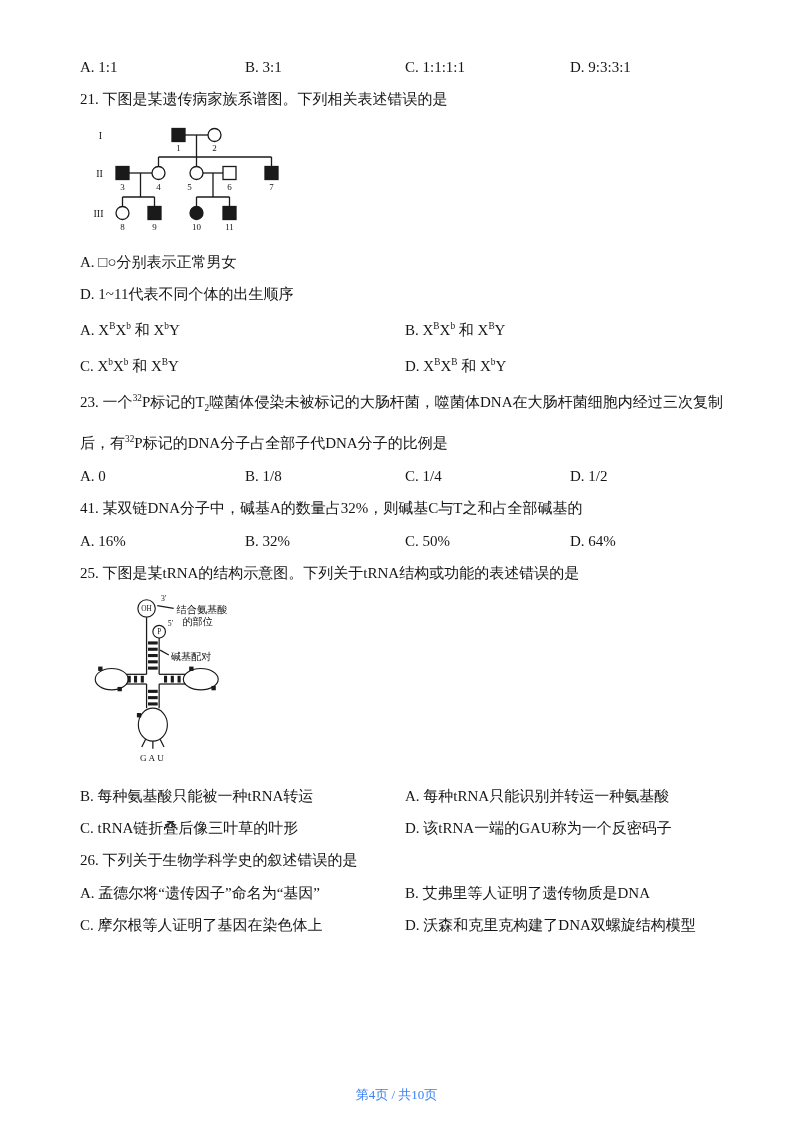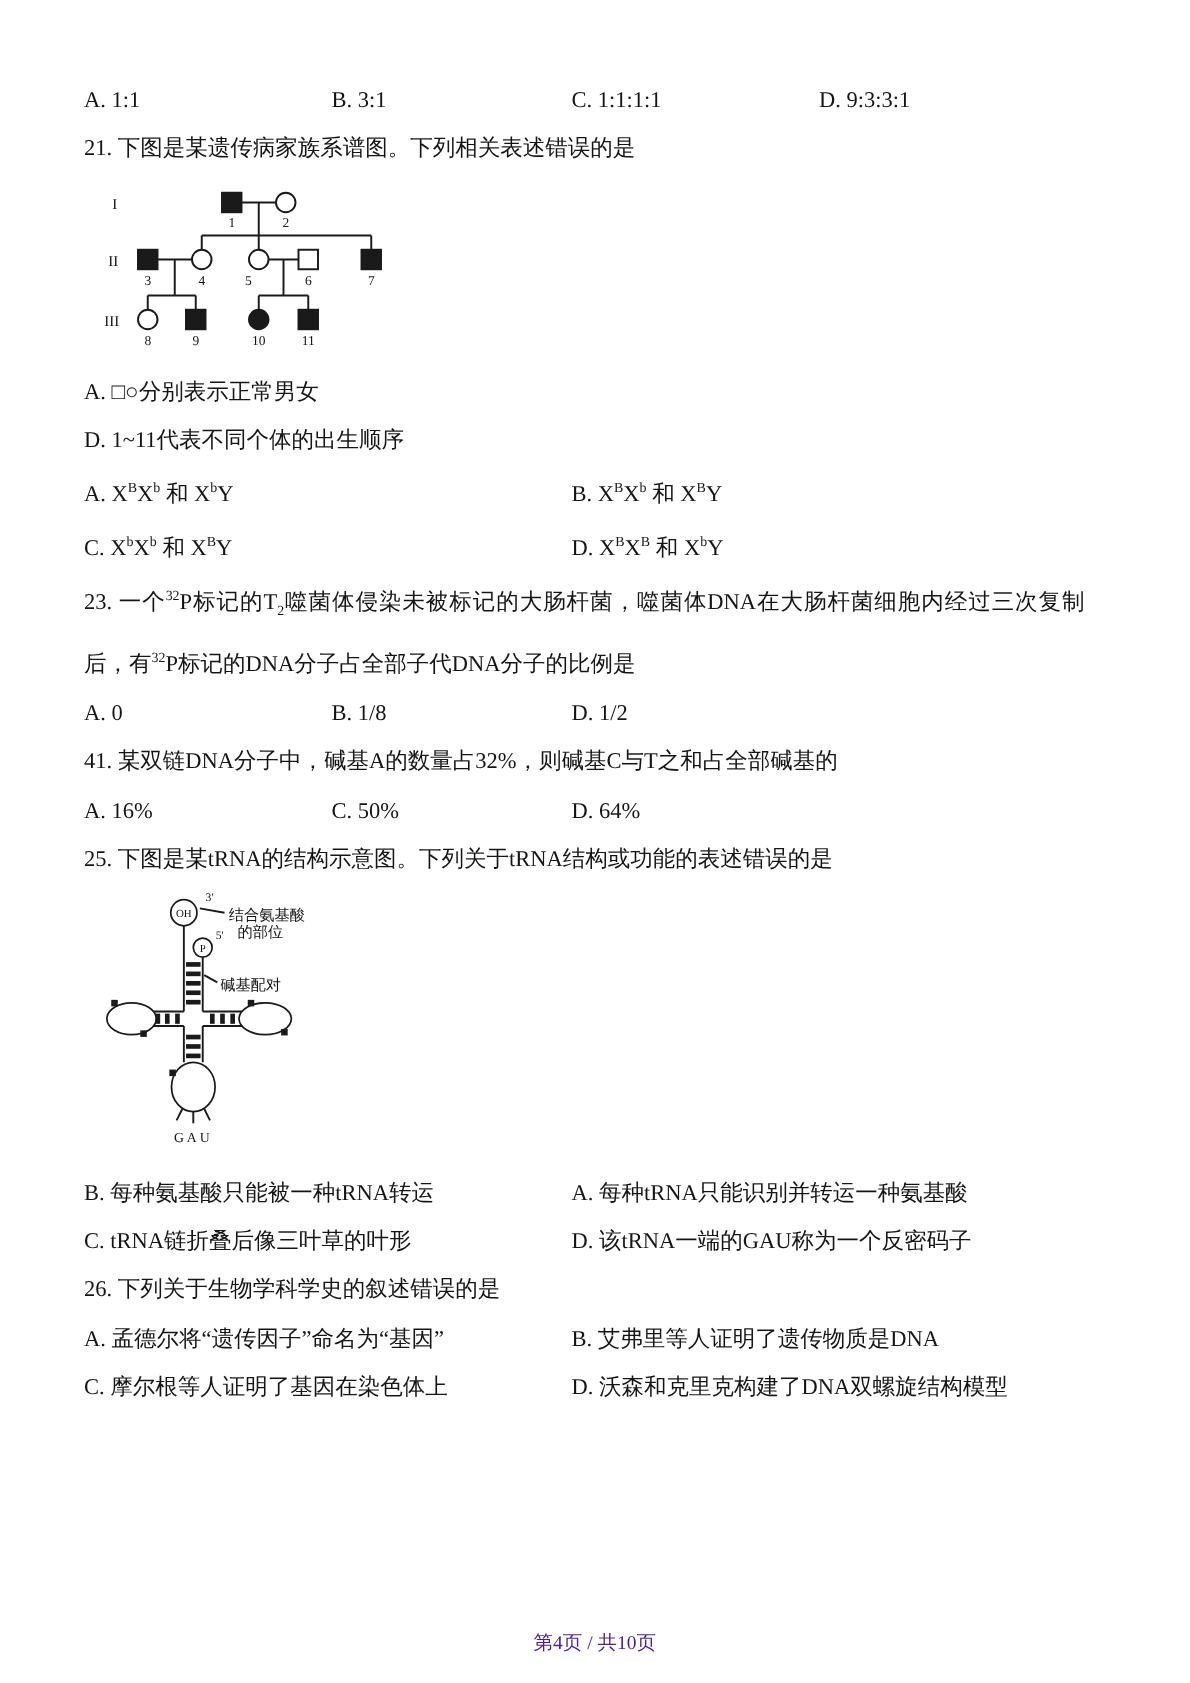--- a/index.html
+++ b/index.html
@@ -1,28 +1,28 @@
 <!DOCTYPE html>
 <html><head>
 <meta charset="utf-8">
 <style>
   html,body{margin:0;padding:0;}
   body{
     width:793px;height:1122px;background:#ffffff;position:relative;overflow:hidden;
     font-family:"Liberation Serif","DejaVu Serif",serif;color:#151515;
   }
-  .content{padding:50px 70px 0 56px;font-size:15px;}
+  .content{padding:50px 70px 0 80px;font-size:15px;}
   .stem{line-height:31px;margin:2px 0;text-align:justify;}
   .opt-row-4{display:grid;grid-template-columns:165px 160px 165px 1fr;line-height:30px;margin:2px 0;}
   .opt-row-2{display:grid;grid-template-columns:325px 1fr;line-height:30px;margin:2px 0;}
   .fig{margin:4px 0 6px 4px;}
   .fig svg{display:block;}
   sup{font-size:62%;vertical-align:super;}
   sub{font-size:62%;vertical-align:sub;}
-  .footer{position:absolute;left:0;right:0;bottom:18px;text-align:center;font-size:13px;color:#4c1d95;}
+  .footer{position:absolute;left:0;right:0;bottom:18px;text-align:center;font-size:13px;color:#3b82f6;}
   svg text{font-family:"Liberation Serif","DejaVu Serif",serif;fill:#151515;}
 </style>
 </head>
 <body>
 
 <div class="content">
 
   <div class="opt-row-4">
     <span>A. 1:1</span>
     <span>B. 3:1</span>
@@ -105,26 +105,28 @@
   </div>
   <div class="opt-row-2">
     <span>C. X<sup>b</sup>X<sup>b</sup> 和 X<sup>B</sup>Y</span>
     <span>D. X<sup>B</sup>X<sup>B</sup> 和 X<sup>b</sup>Y</span>
   </div>
 
   <div class="stem">23. 一个<sup>32</sup>P标记的T<sub>2</sub>噬菌体侵染未被标记的大肠杆菌，噬菌体DNA在大肠杆菌细胞内经过三次复制后，有<sup>32</sup>P标记的DNA分子占全部子代DNA分子的比例是</div>
   <div class="opt-row-4">
     <span>A. 0</span>
     <span>B. 1/8</span>
+    <span>C. 1/4</span>
     <span>D. 1/2</span>
   </div>
 
   <div class="stem">41. 某双链DNA分子中，碱基A的数量占32%，则碱基C与T之和占全部碱基的</div>
   <div class="opt-row-4">
     <span>A. 16%</span>
+    <span>B. 32%</span>
     <span>C. 50%</span>
     <span>D. 64%</span>
   </div>
 
   <div class="stem">25. 下图是某tRNA的结构示意图。下列关于tRNA结构或功能的表述错误的是</div>
 
   <figure class="fig">
     <svg width="190" height="182" viewBox="0 0 195 188">
 
       <g stroke="#1a1a1a" stroke-width="1.2" fill="#ffffff">

